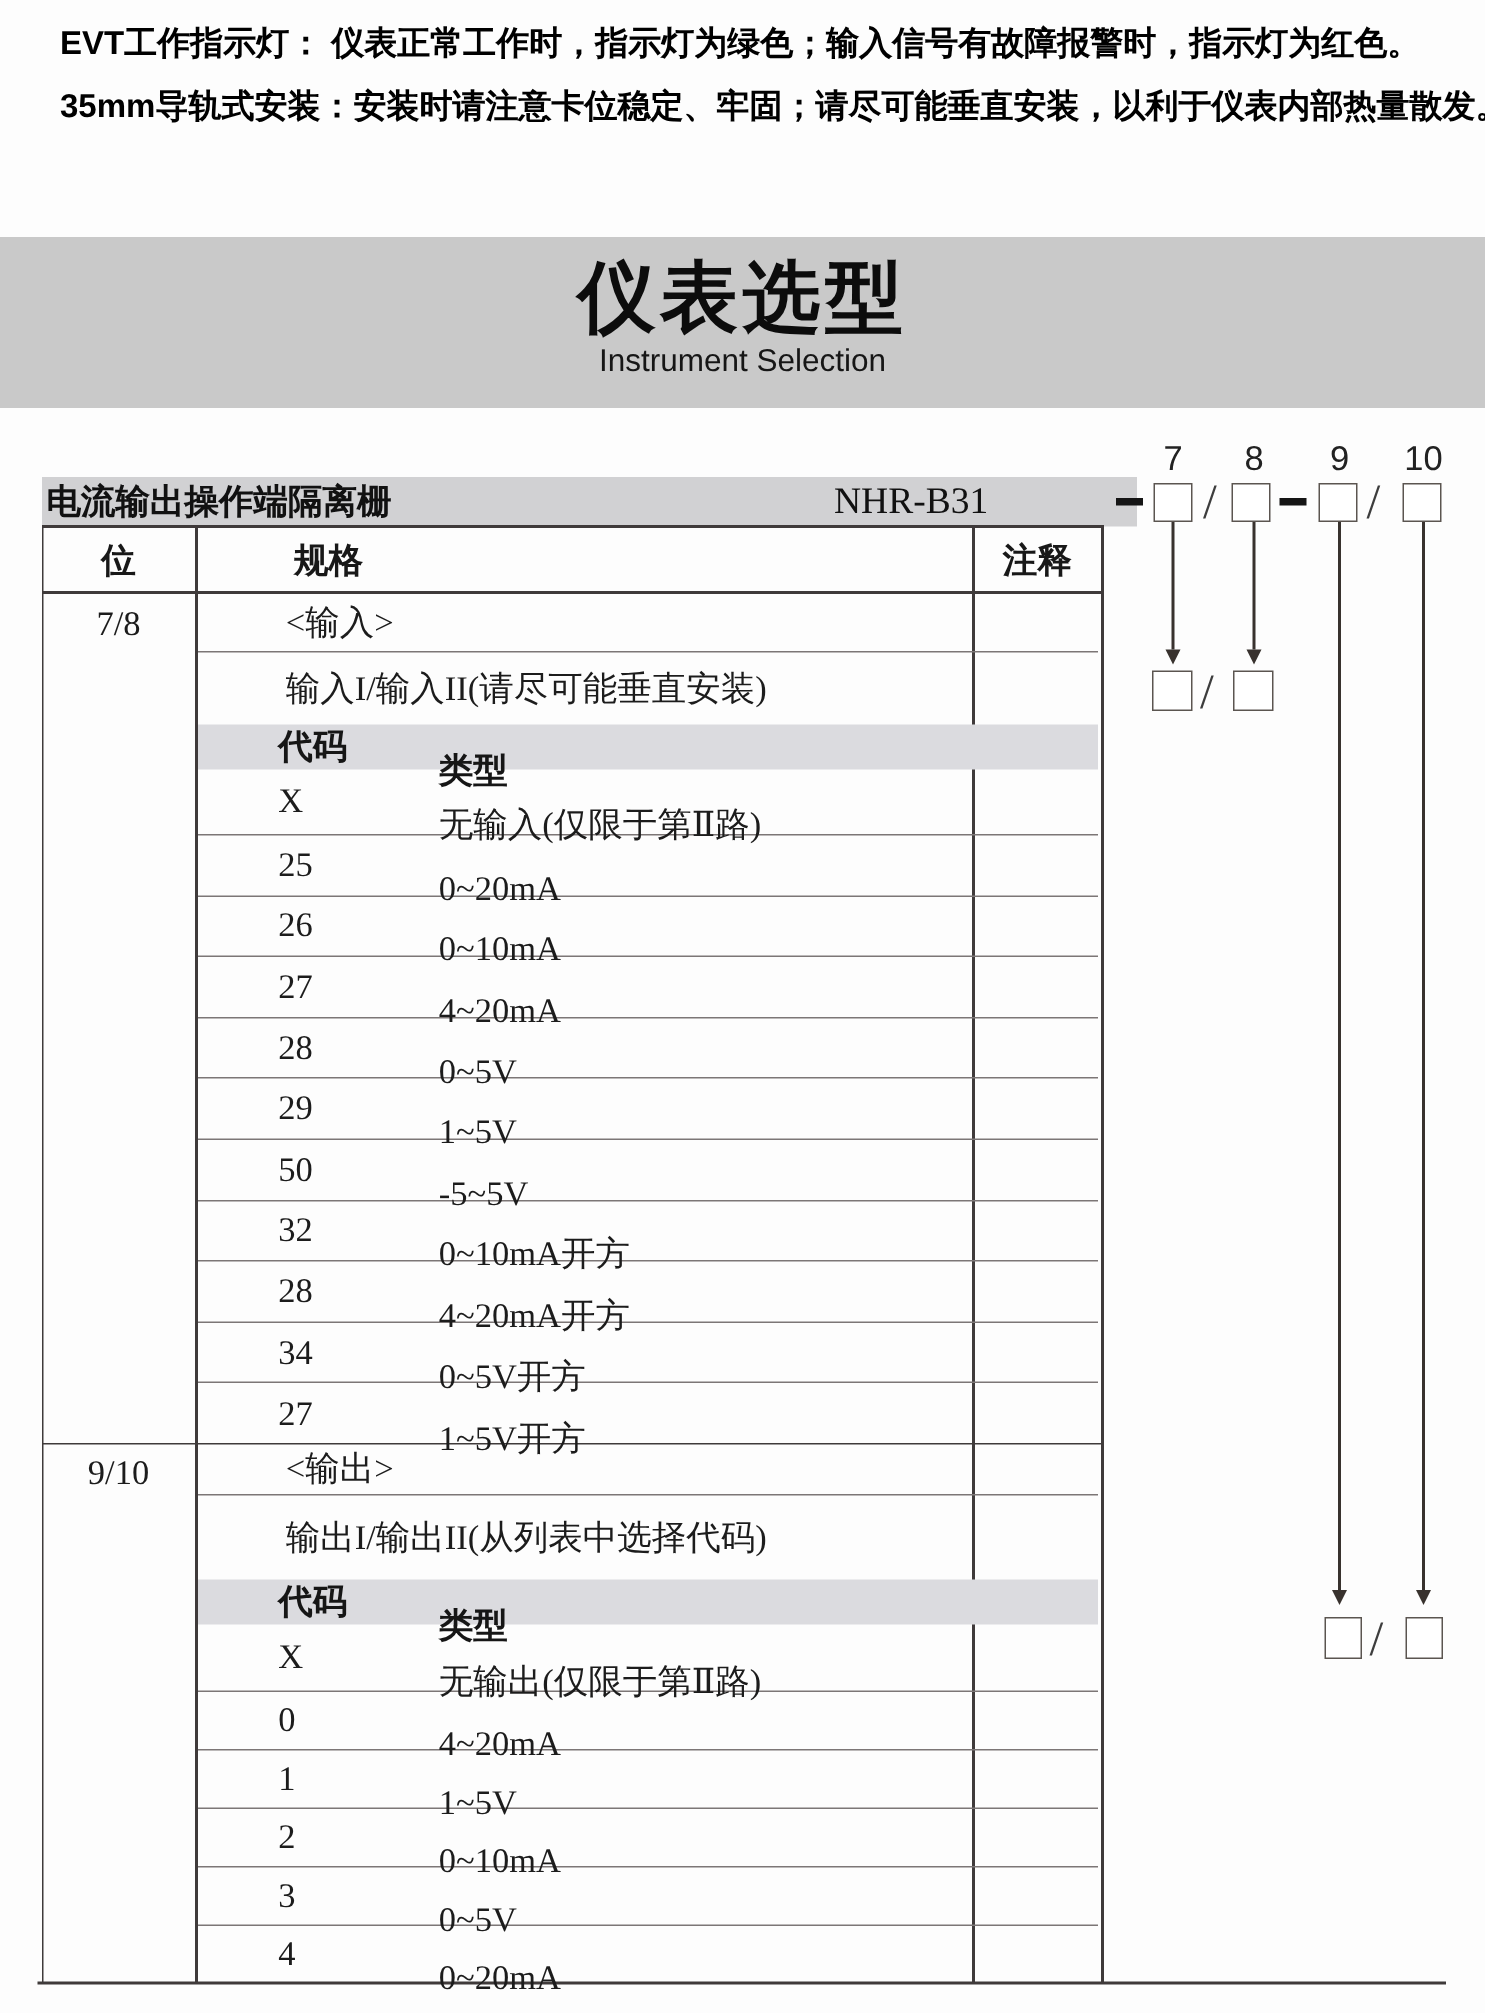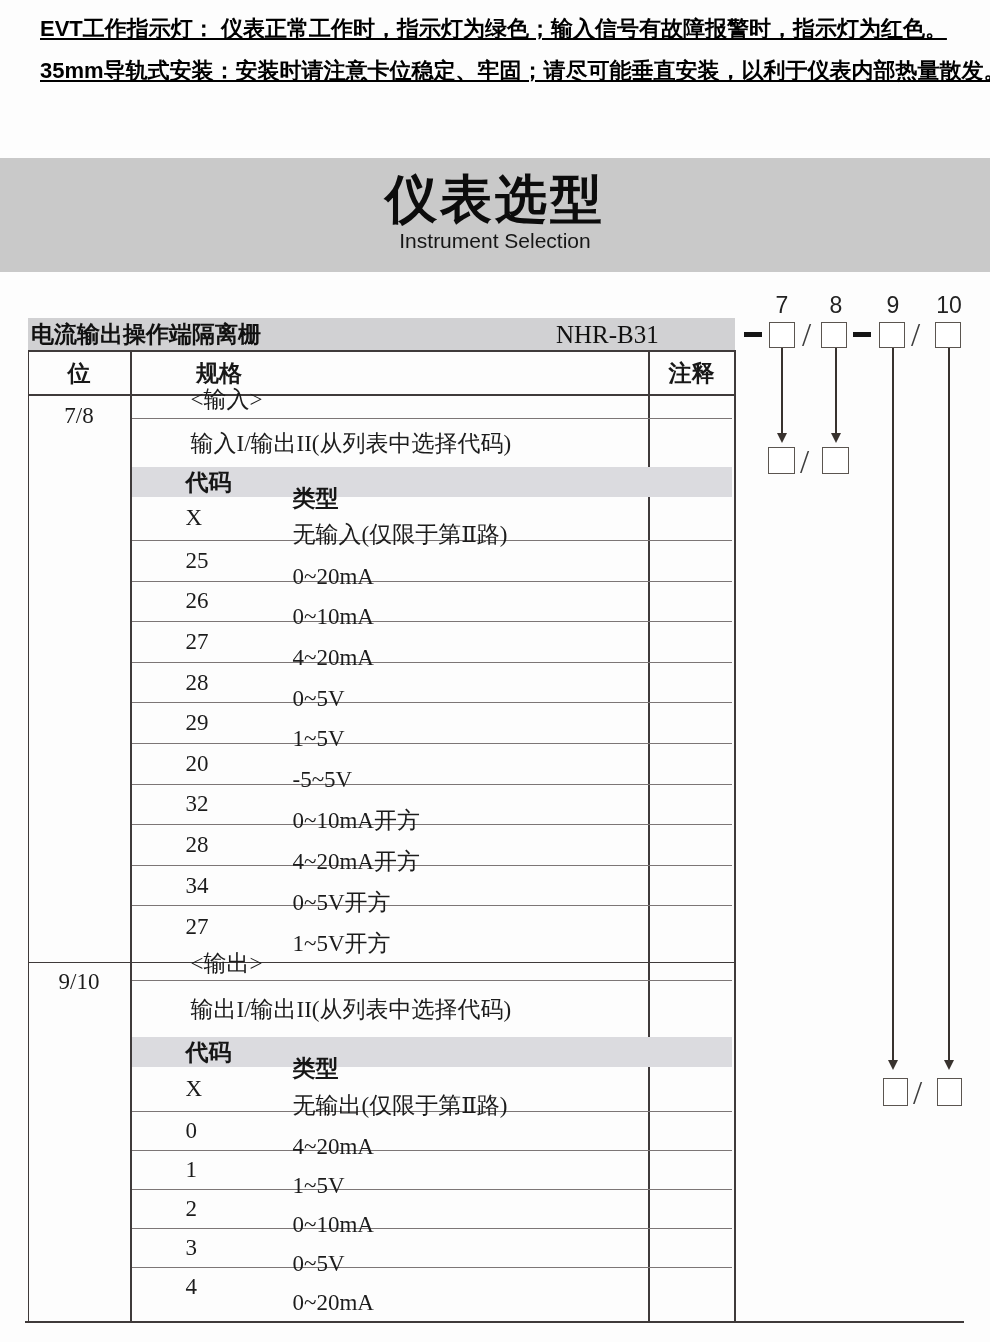--- a/index.html
+++ b/index.html
@@ -2,44 +2,44 @@
 <html><head>
 <meta charset="utf-8">
 <style>
   html,body { margin:0; padding:0; background:#ffffff; }
   .page {
     position:relative; width:990px; height:1342px; background:#fdfdfd;
     font-family:"Liberation Serif","DejaVu Serif",serif; color:#1c1c1c; overflow:hidden;
   }
 
   
-  .note { position:absolute; left:40px; font:700 22px/30px "Liberation Sans","DejaVu Sans",sans-serif; color:#000; white-space:nowrap;text-decoration:underline; }
+  .note { position:absolute; left:40px; font:700 22px/30px "Liberation Sans","DejaVu Sans",sans-serif; color:#000; white-space:nowrap; }
 
   
   .banner { position:absolute; left:0; top:158px; width:990px; height:114px; background:#c9c9c9; text-align:center; }
   .banner-title { padding-top:12px; font:700 52px/58px "Liberation Sans","DejaVu Sans",sans-serif; letter-spacing:3px; color:#0c0c0c; }
   .banner-sub { font:400 21px/24px "Liberation Sans","DejaVu Sans",sans-serif; color:#161616; margin-top:1px; }
 
   
-  .titlebar { position:absolute; left:28px; top:318px; width:707px; height:33px; background:#d1d1d3; }
+  .titlebar { position:absolute; left:28px; top:318px; width:707px; height:33px; background:#d1d1d3;padding-left:23px; }
   .product { position:absolute; left:3px; top:0; font:700 23px/33px "Liberation Sans","DejaVu Sans",sans-serif; color:#111; white-space:nowrap; }
   .model { position:absolute; left:528px; top:0; font:400 25px/33px "Liberation Serif","DejaVu Serif",serif; color:#111; }
 
   
   .hline { position:absolute; background:#3f3a3a; }
   .vline { position:absolute; width:1.5px; background:#3f3a3a; }
 
   
   .hcell { position:absolute; top:352px; height:42px; font:700 23px/42px "Liberation Sans","DejaVu Sans",sans-serif; color:#181818; }
 
   
   .poslbl { position:absolute; left:28px; width:102px; text-align:center; font:400 23px/36px "Liberation Serif","DejaVu Serif",serif; }
 
   
-  .spec-col { position:absolute; left:131.5px; top:379px; width:600px; }
+  .spec-col { position:absolute; left:131.5px; top:395px; width:600px; }
   .srow { position:relative; box-sizing:border-box; }
   .srow.bb { border-bottom:1px solid #7c7676; }
   .cellTxt { position:absolute; top:50%; transform:translateY(-50%); font-size:23px; white-space:nowrap; color:#1c1c1c; }
   .grp { left:59px; }
   .codeTxt { left:54px; }
   .typeTxt { left:161px;margin-top:16px; }
   .band { background:#dbdbdf; }
   .band .cellTxt { font-family:"Liberation Sans","DejaVu Sans",sans-serif; font-weight:700; color:#161616; }
 
   
@@ -83,21 +83,21 @@
 
   <div class="poslbl" style="top:398px">7/8</div>
   <div class="poslbl" style="top:964px">9/10</div>
 
   <div class="spec-col">
 
     <div class="srow bb" style="height:40px">
       <span class="cellTxt grp">&lt;输入&gt;</span>
     </div>
     <div class="srow" style="height:47.5px">
-      <span class="cellTxt grp">输入I/输出II(从列表中选择代码)</span>
+      <span class="cellTxt grp">输入I/输入II(请尽可能垂直安装)</span>
     </div>
     <div class="srow band" style="height:30px">
       <span class="cellTxt codeTxt">代码</span>
       <span class="cellTxt typeTxt">类型</span>
     </div>
     <div class="srow bb" style="height:44.5px">
       <span class="cellTxt codeTxt">X</span>
       <span class="cellTxt typeTxt">无输入(仅限于第Ⅱ路)</span>
     </div>
     <div class="srow bb" style="height:40.6px">
@@ -114,21 +114,21 @@
     </div>
     <div class="srow bb" style="height:40.6px">
       <span class="cellTxt codeTxt">28</span>
       <span class="cellTxt typeTxt">0~5V</span>
     </div>
     <div class="srow bb" style="height:40.6px">
       <span class="cellTxt codeTxt">29</span>
       <span class="cellTxt typeTxt">1~5V</span>
     </div>
     <div class="srow bb" style="height:40.6px">
-      <span class="cellTxt codeTxt">20</span>
+      <span class="cellTxt codeTxt">50</span>
       <span class="cellTxt typeTxt">-5~5V</span>
     </div>
     <div class="srow bb" style="height:40.6px">
       <span class="cellTxt codeTxt">32</span>
       <span class="cellTxt typeTxt">0~10mA开方</span>
     </div>
     <div class="srow bb" style="height:40.6px">
       <span class="cellTxt codeTxt">28</span>
       <span class="cellTxt typeTxt">4~20mA开方</span>
     </div>

